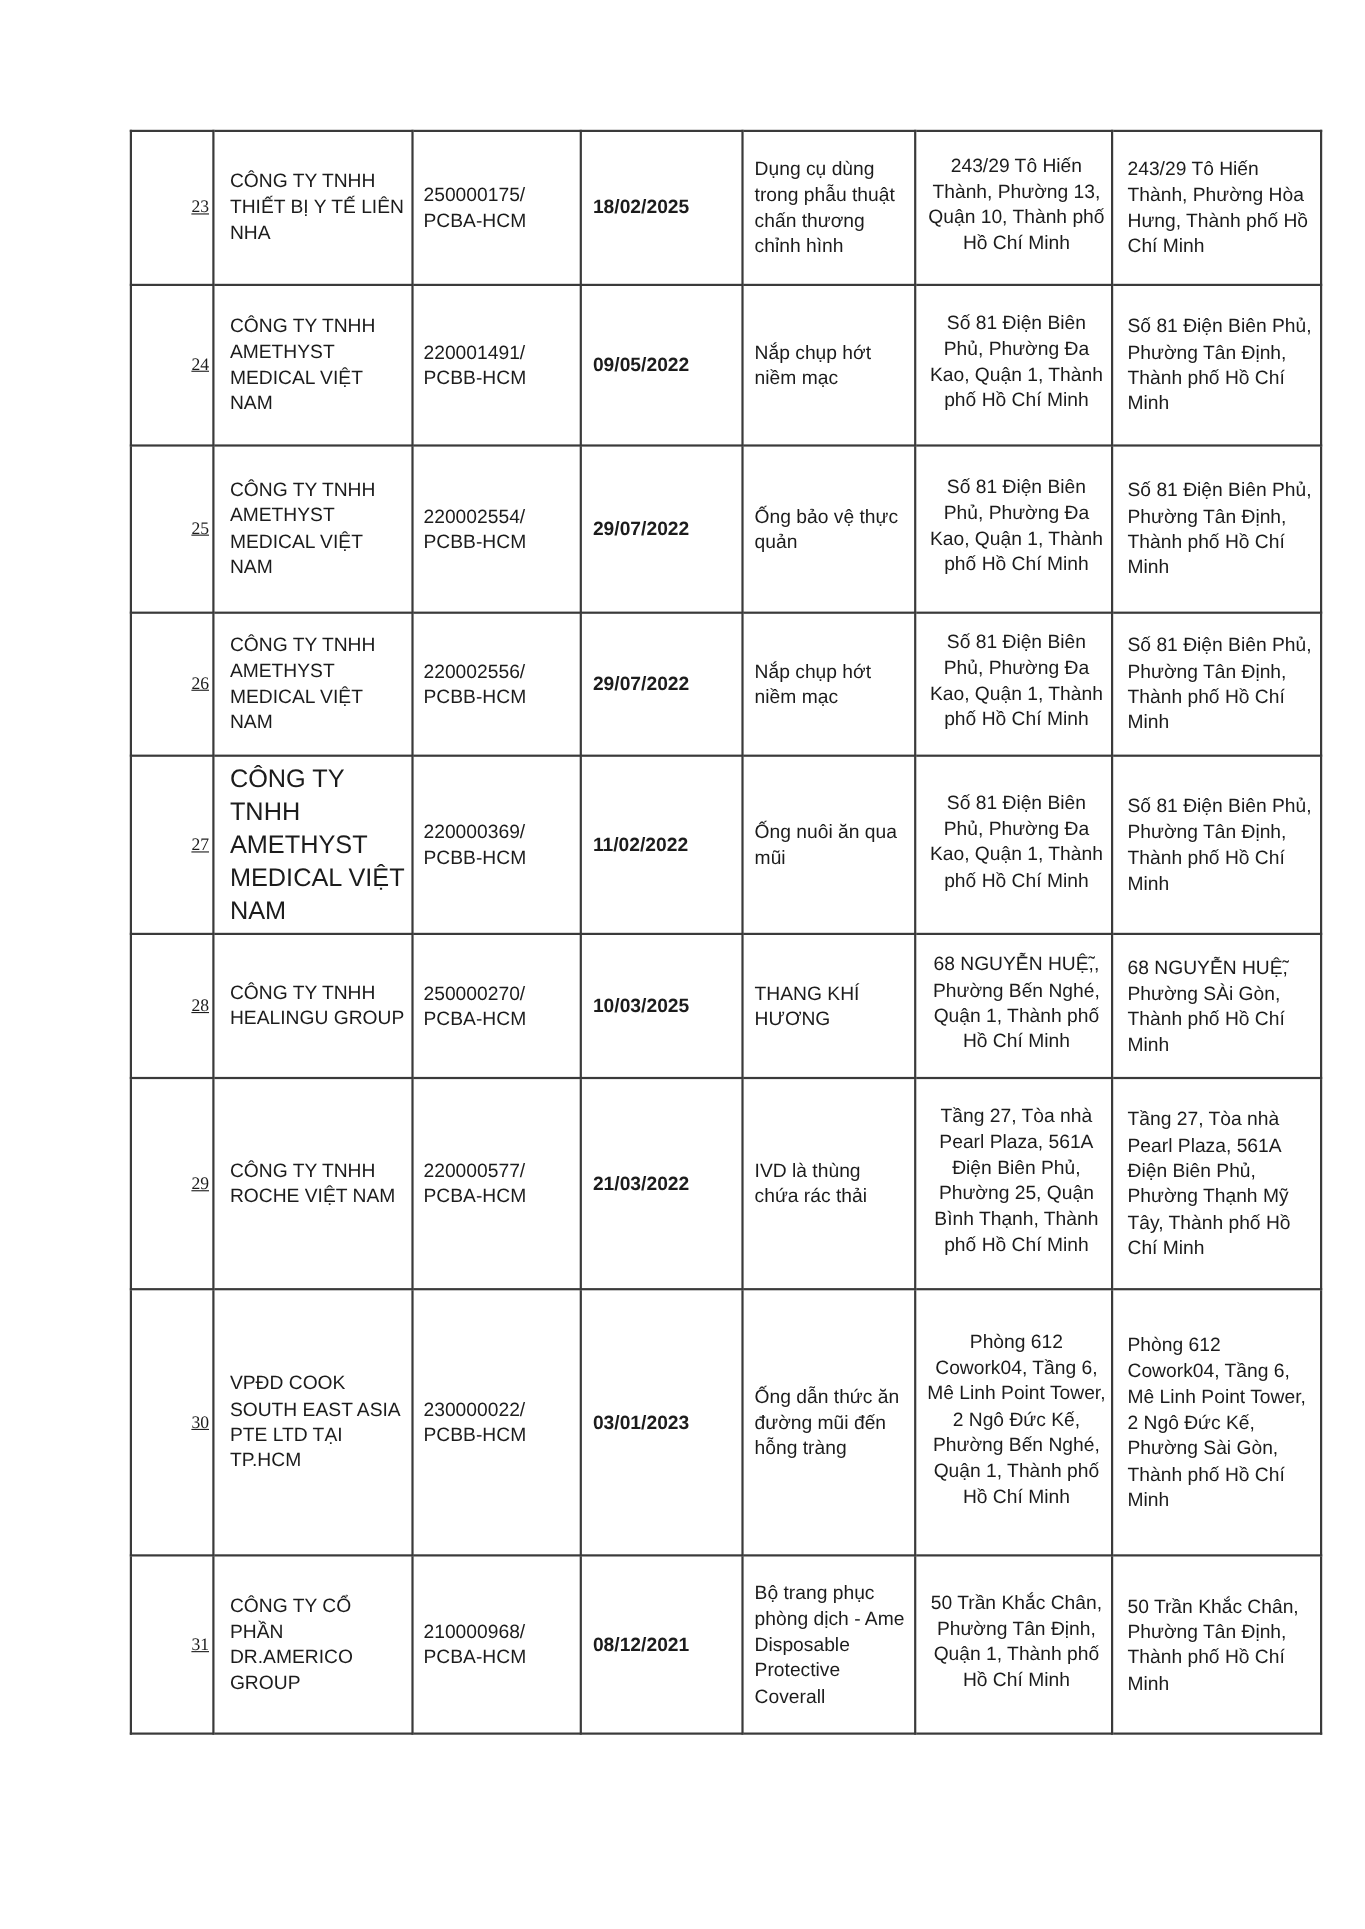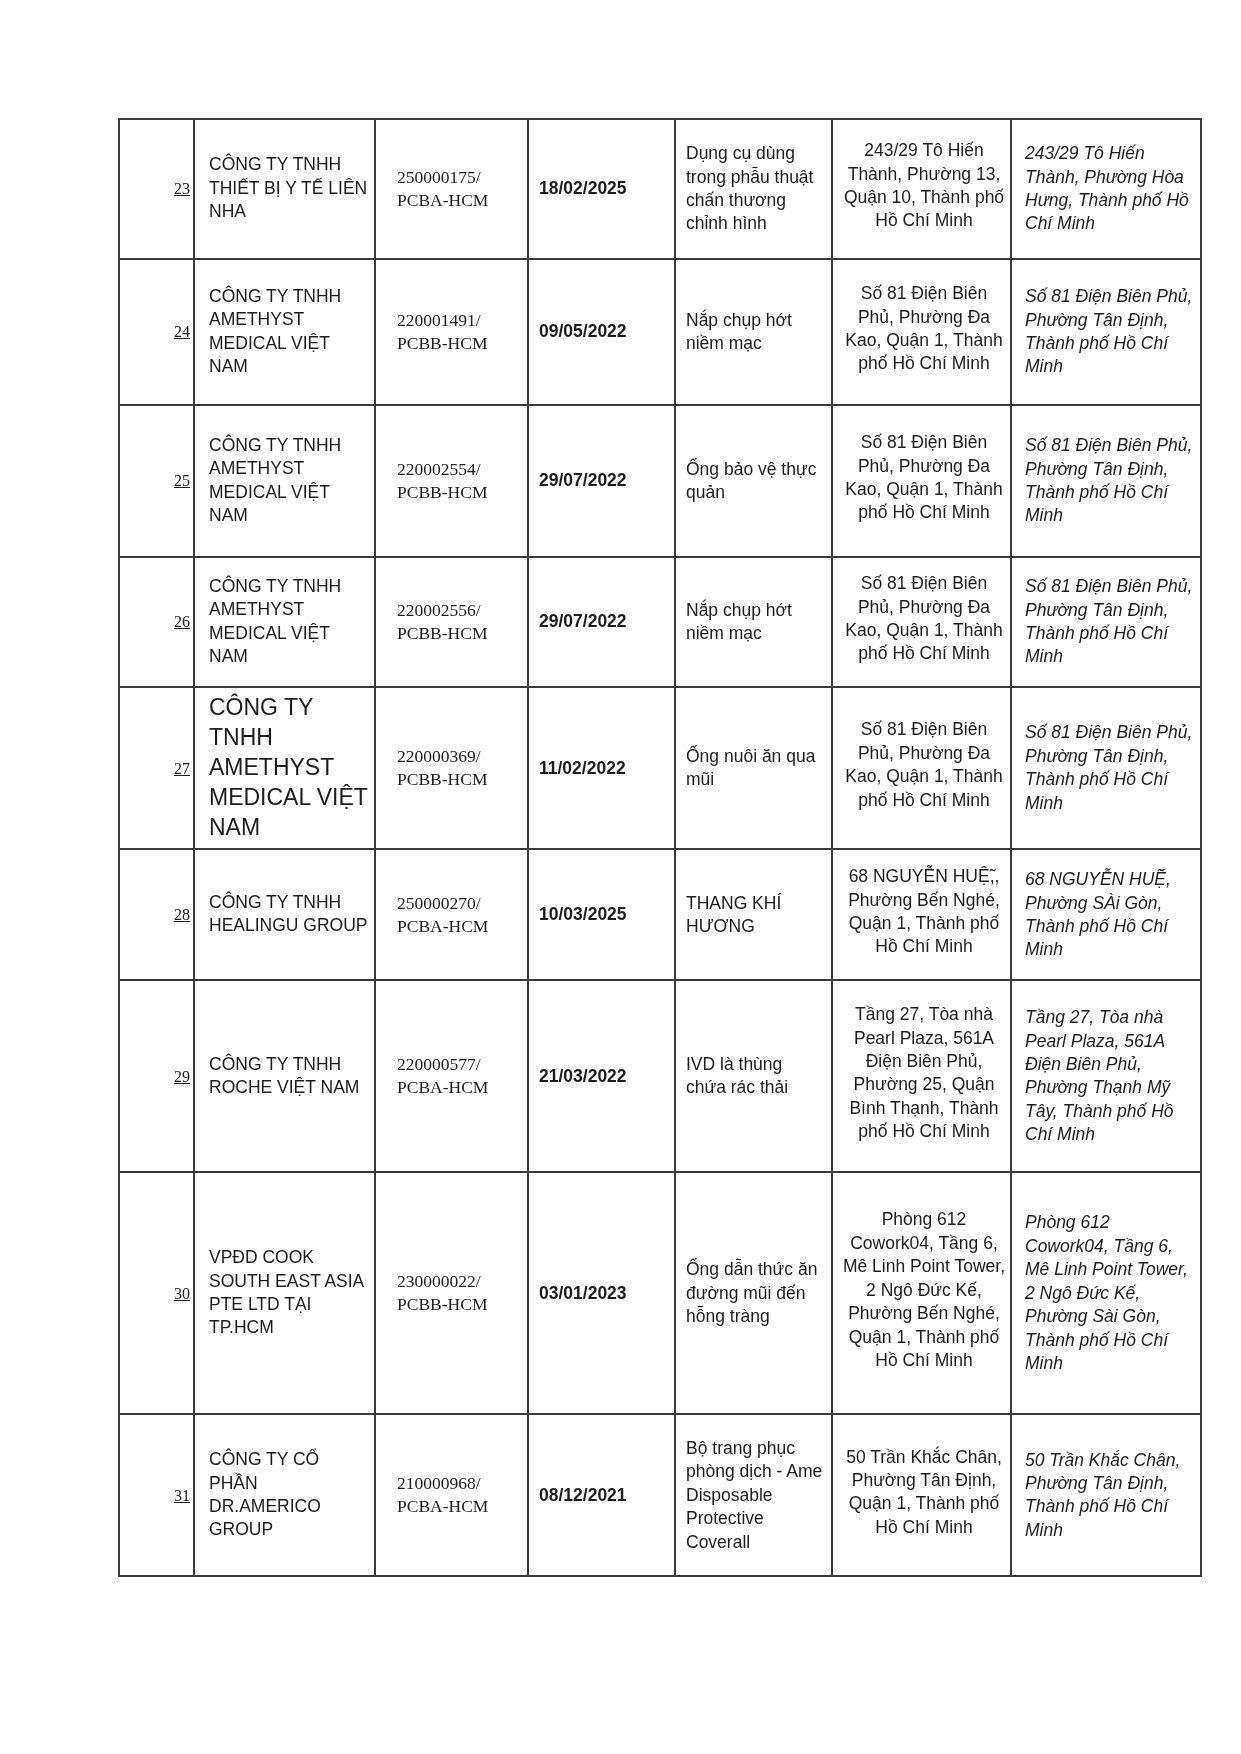--- a/index.html
+++ b/index.html
@@ -30,26 +30,26 @@
   }
   td.no{
     font-family:"Liberation Serif", serif;
     font-size:16px;
     text-align:right;
     padding:0 3px 0 0;
     text-decoration:underline;
   }
   td.company{ padding:5px 5px 6px 14px; }
   td.company.company-large{ font-size:23px; line-height:1.3; }
-  td.reg{ padding:6px 4px 6px 21px;font-family:Liberation Serif, serif; }
+  td.reg{ padding:6px 4px 6px 9px; }
   td.reg .reg-line{ display:block; }
   td.date{ padding:6px 4px 6px 10px;font-weight:bold; }
   td.product{ padding:6px 7px 6px 10px;margin-top:28px; }
   td.addr1{ padding:6px 4px 12px 9px;text-align:center; }
-  td.addr2{ padding:6px 6px 6px 13px;font-style:italic; }
+  td.addr2{ padding:6px 6px 6px 13px; }
   
   tbody tr:nth-child(1){height:140px;}
   tbody tr:nth-child(2){height:146px;}
   tbody tr:nth-child(3){height:152px;}
   tbody tr:nth-child(4){height:130px;}
   tbody tr:nth-child(5){height:152px;}
   tbody tr:nth-child(6){height:131px;}
   tbody tr:nth-child(7){height:192px;}
   tbody tr:nth-child(8){height:242px;}
   tbody tr:nth-child(9){height:162px;}

